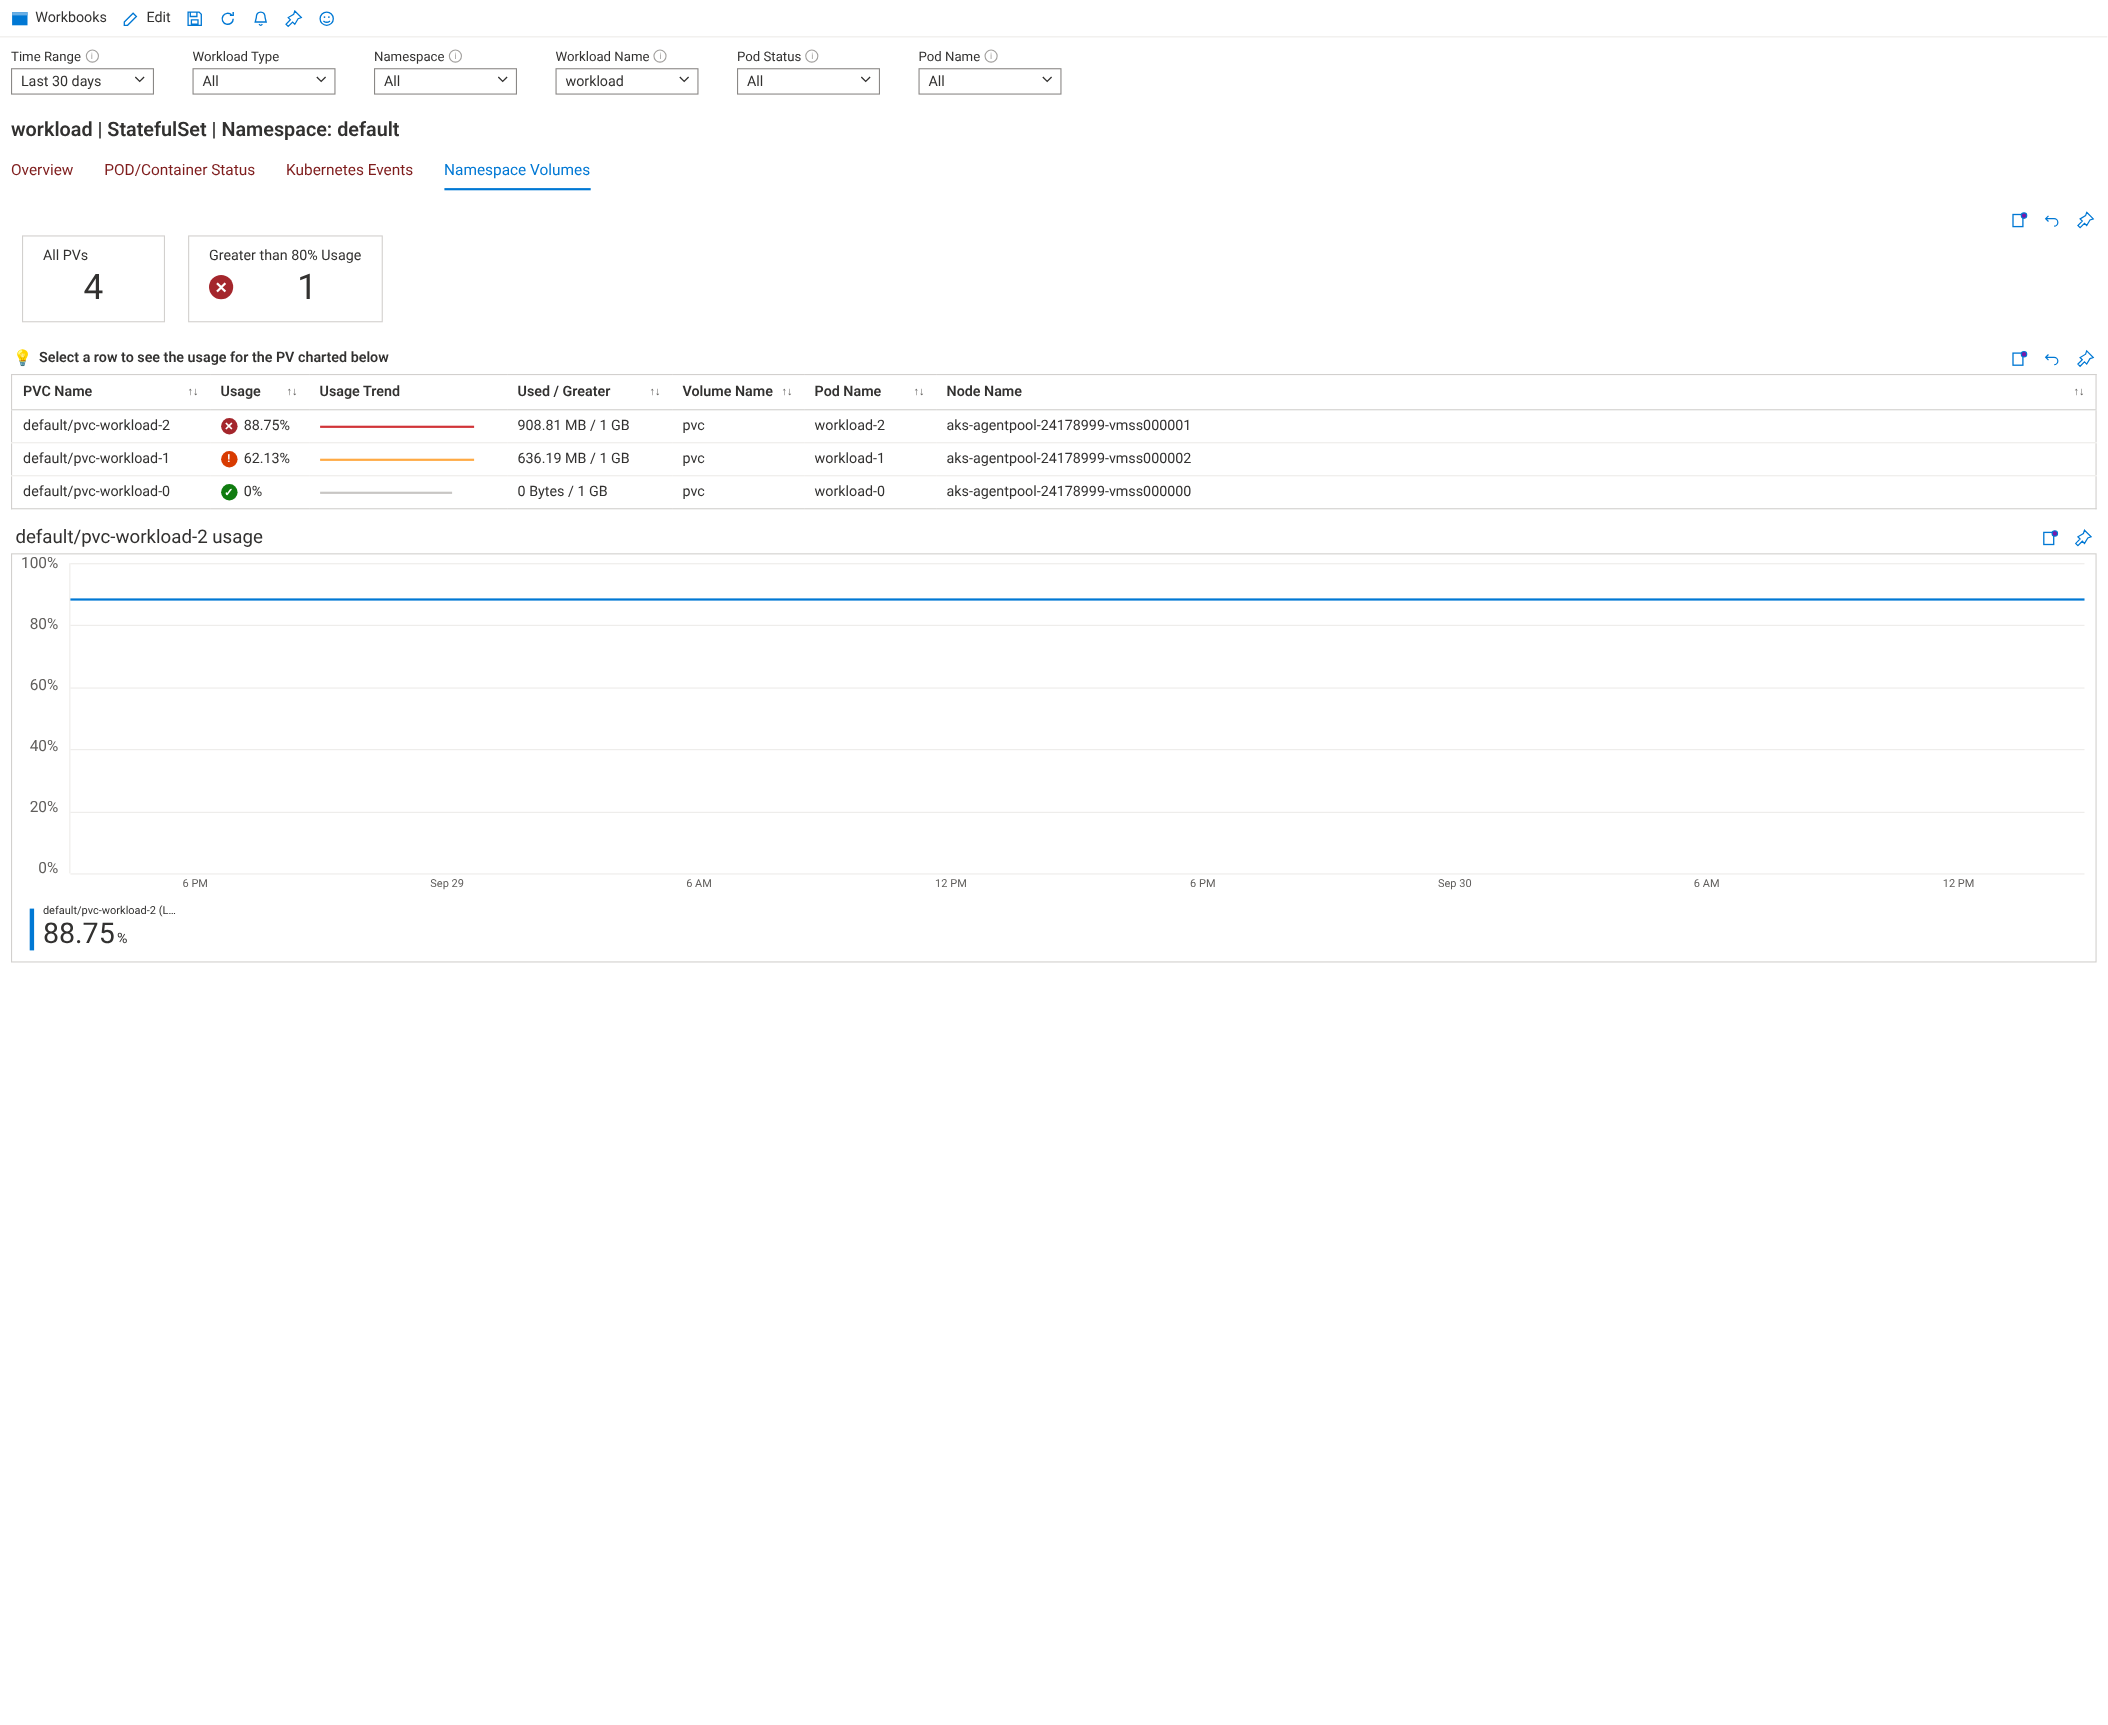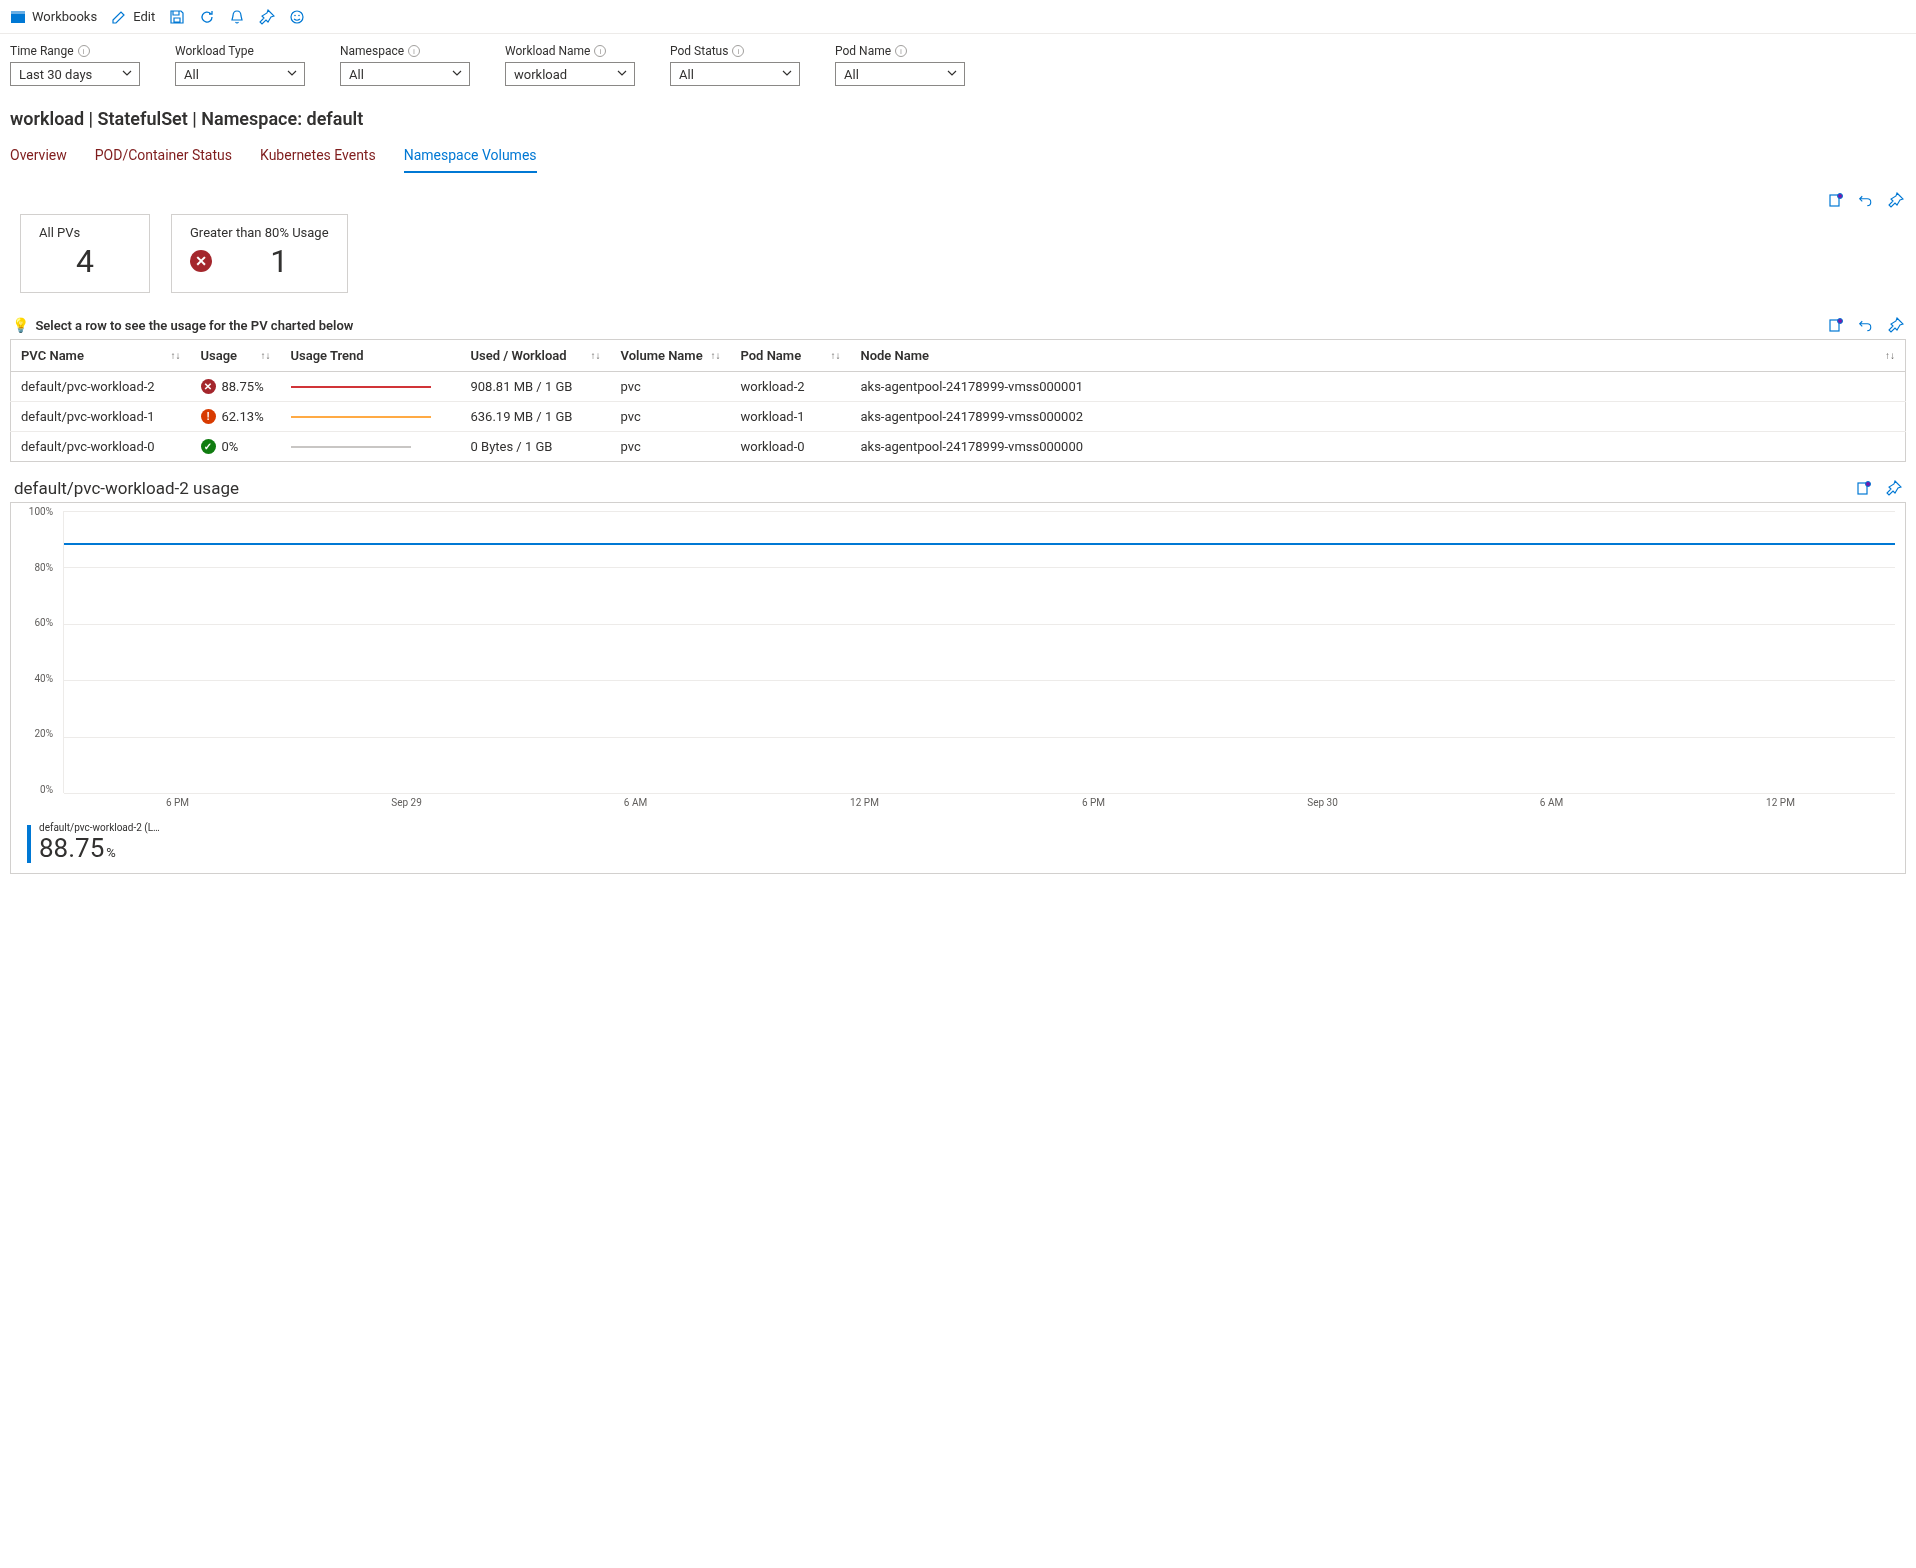--- a/index.html
+++ b/index.html
@@ -68,21 +68,21 @@
   .trend-red{background:#d13438;}
   .trend-orange{background:#ffaa44;}
   .trend-yellow{background:#d4d400;}
   .trend-gray{background:#c8c6c4; width:120px;}
   .chart-section{padding:16px 10px 10px 10px;}
   .chart-header{display:flex;justify-content:space-between;align-items:center;padding:0 4px 4px 4px;}
   .chart-title{font-size:17px;}
   .chart-wrap{border:1px solid #d2d0ce;}
   .chart-area{position:relative;height:290px;padding:8px 10px 0 52px;}
   .y-labels{position:absolute;left:0;top:8px;bottom:4px;width:48px;}
-  .y-label{position:absolute;right:6px;font-size:10px;color:#605e5c;transform:translateY(-50%);}
+  .y-label{position:absolute;right:6px;font-size:14px;color:#605e5c;transform:translateY(-50%);}
   .chart-grid{position:relative;height:100%;border-left:1px solid #edebe9;}
   .grid-line{position:absolute;left:0;right:0;border-top:1px solid #edebe9;}
   .data-line{position:absolute;left:0;right:0;border-top:2px solid #0078d4;}
   .x-labels{display:flex;padding:4px 10px 8px 52px;font-size:10px;color:#605e5c;}
   .x-label{flex:1;text-align:center;}
   .legend-block{display:flex;align-items:flex-end;padding:6px 10px 10px 16px;gap:8px;}
   .legend-bar{width:4px;height:38px;background:#0078d4;}
   .legend-text{display:flex;flex-direction:column;}
   .legend-label{font-size:10px;color:#323130;}
   .legend-value{font-size:26px;font-weight:400;color:#323130;}
@@ -282,21 +282,21 @@
         </th>
       <th style="width:90px">
           <div class="th-flex">
             <span>Usage</span>
             <span class="sort-arrows">↑↓</span>
           </div>
         </th>
       <th style="width:180px"><span>Usage Trend</span></th>
       <th style="width:150px">
           <div class="th-flex">
-            <span>Used / Workload</span>
+            <span>Used / Greater</span>
             <span class="sort-arrows">↑↓</span>
           </div>
         </th>
       <th style="width:120px">
           <div class="th-flex">
             <span>Volume Name</span>
             <span class="sort-arrows">↑↓</span>
           </div>
         </th>
       <th style="width:120px">

